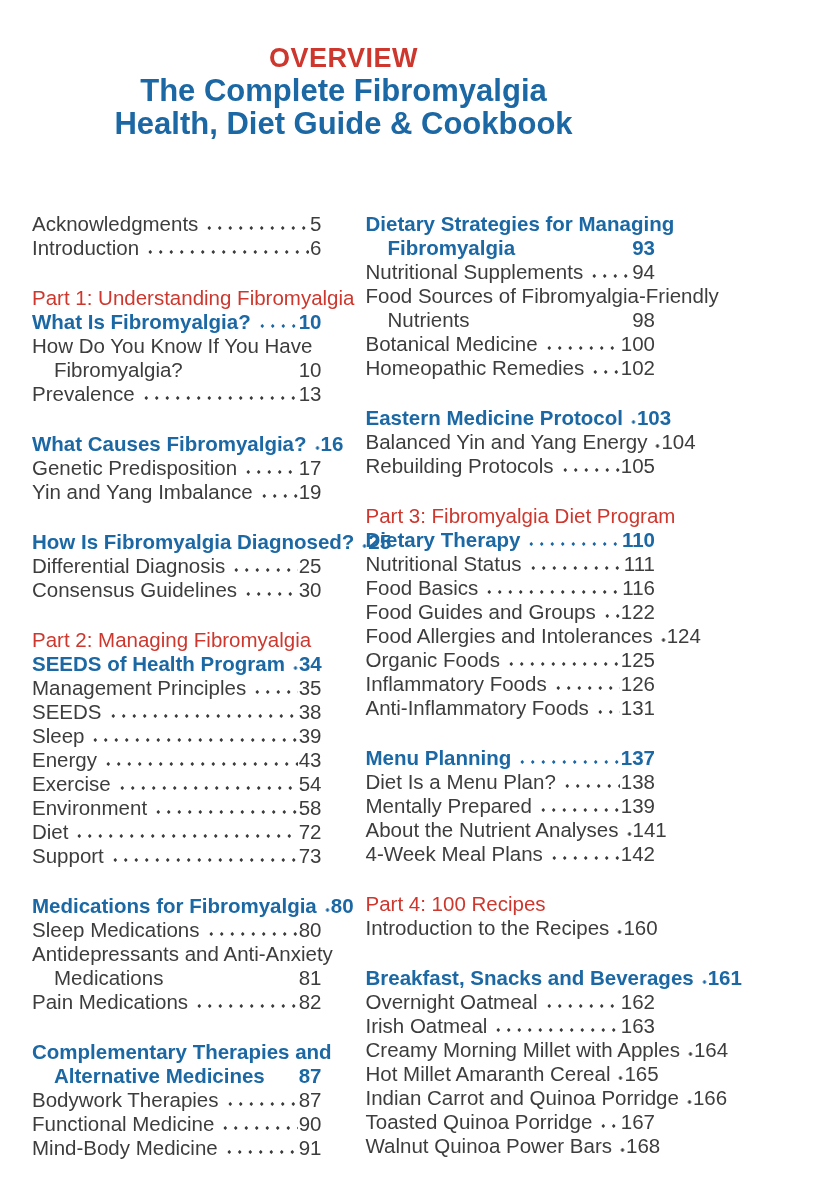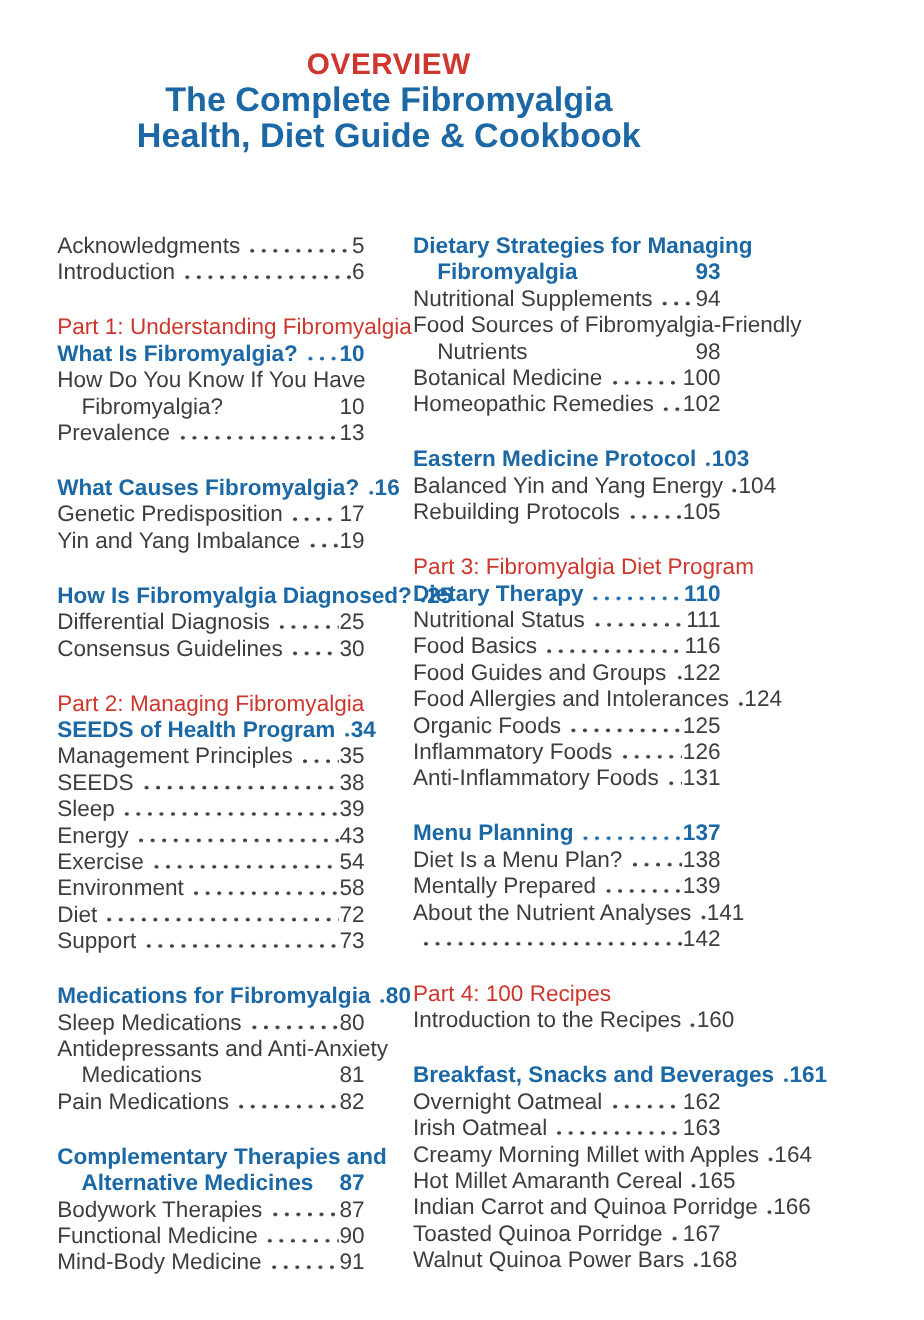--- a/index.html
+++ b/index.html
@@ -8,21 +8,21 @@
     width: 840px;
     height: 1200px;
     background: #ffffff;
     overflow: hidden;
     font-family: "Liberation Sans", sans-serif;
   }
   .page {
     box-sizing: border-box;
     width: 680px;
     height: 1200px;
-    padding: 42px 25px 20px 52px;
+    padding: 42px 25px 20px 32px;
   }
   header {
     text-align: center;
     
   }
   .overview {
     color: var(--red, #CD372D);
     font-size: 27px;
     line-height: 32px;
     font-weight: 700;
@@ -341,20 +341,21 @@
           <span class="label">Mentally Prepared</span>
           <span class="dots"></span>
           <span class="pageno">139</span>
         </div>
         <div class="entry item">
           <span class="label">About the Nutrient Analyses</span>
           <span class="dots"></span>
           <span class="pageno">141</span>
         </div>
         <div class="entry item">
+          <span class="label">4-Week Meal Plans</span>
           <span class="dots"></span>
           <span class="pageno">142</span>
         </div>
         <div class="entry part gap">
           <span class="label">Part 4: 100 Recipes</span>
         </div>
         <div class="entry item">
           <span class="label">Introduction to the Recipes</span>
           <span class="dots"></span>
           <span class="pageno">160</span>

